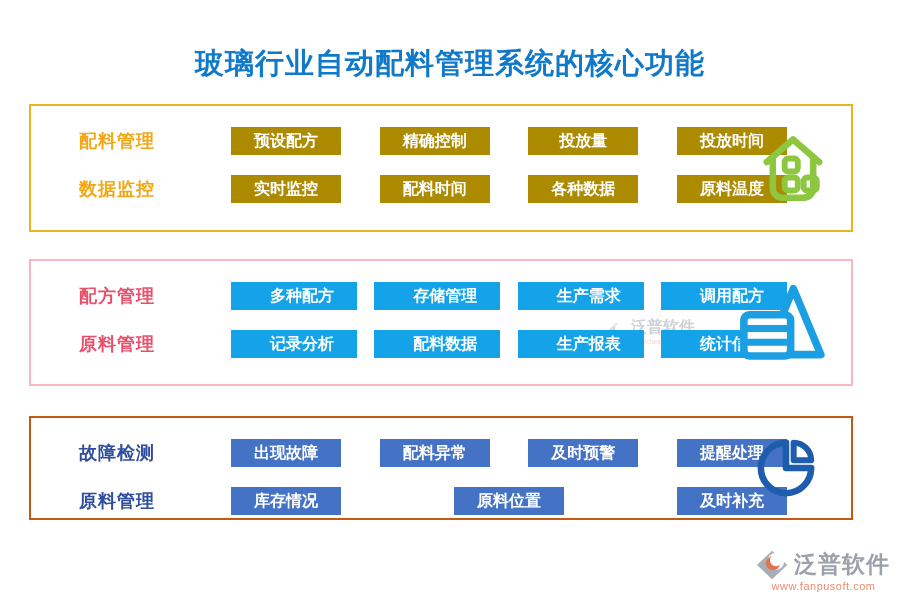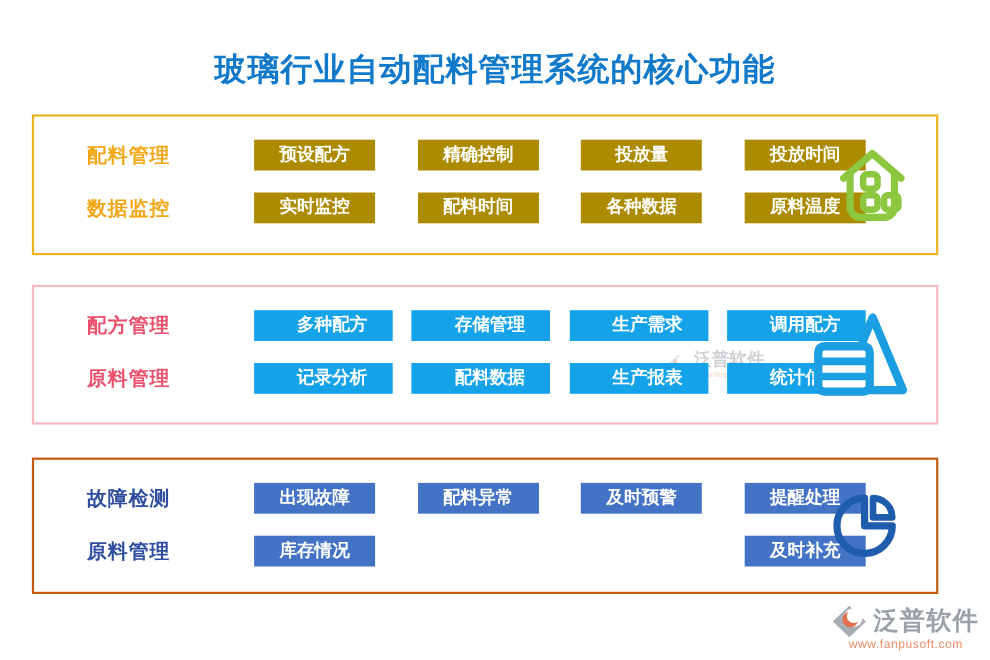--- a/index.html
+++ b/index.html
@@ -10,21 +10,21 @@
   .title{
     position:absolute;top:44px;left:0;width:100%;margin:0;text-align:center;
     font-size:29px;font-weight:bold;color:var(--title-color,#1179c9);letter-spacing:1px;
   }
   .panel{
     position:absolute;left:29px;width:824px;background:#fff;border:2px solid #ccc;
     box-sizing:border-box;display:flex;flex-direction:column;gap:20px;padding-top:21px;
   }
   .panel-1{top:104px;height:128px;border-color:var(--panel1-border,#eab41e);}
   .panel-2{top:259px;height:127px;border-color:var(--panel2-border,#f7b7c3);}
-  .panel-3{top:416px;height:124px;border-color:var(--panel3-border,#c45a11);}
+  .panel-3{top:416px;height:104px;border-color:var(--panel3-border,#c45a11);}
   .row{display:flex;align-items:center;height:28px;position:relative;z-index:1;}
   .row-label{width:172px;text-align:center;font-size:18px;font-weight:bold;letter-spacing:1px;}
   .panel-1 .row-label{color:var(--panel1-label,#f2a816);}
   .panel-2 .row-label{color:var(--panel2-label,#e9506b);}
   .panel-3 .row-label{color:var(--panel3-label,#2f4d9e);}
   .chips{width:556px;display:flex;justify-content:space-between;margin-left:28px;}
   .chip{
     width:110px;height:28px;line-height:28px;text-align:center;
     color:var(--chip-text,#ffffff);font-size:16px;font-weight:bold;cursor:pointer;
   }
@@ -135,20 +135,21 @@
         <div class="chip">出现故障</div>
         <div class="chip">配料异常</div>
         <div class="chip">及时预警</div>
         <div class="chip">提醒处理</div>
       </div>
     </div>
     <div class="row">
       <div class="row-label">原料管理</div>
       <div class="chips">
         <div class="chip">库存情况</div>
+        <div class="chip">原料位置</div>
         <div class="chip">及时补充</div>
       </div>
     </div>
     <span class="panel-icon">
       <svg width="70" height="70" viewBox="0 0 64 64" fill="none" stroke="currentColor" stroke-width="6" stroke-linecap="round" stroke-linejoin="round">
         <path d="M32 9 A23 23 0 1 0 55 32 L32 32 Z"></path>
         <path d="M39 25 L39 9 A16 16 0 0 1 55 25 Z" stroke-width="5.5"></path>
       </svg>
     </span>
   </section>

